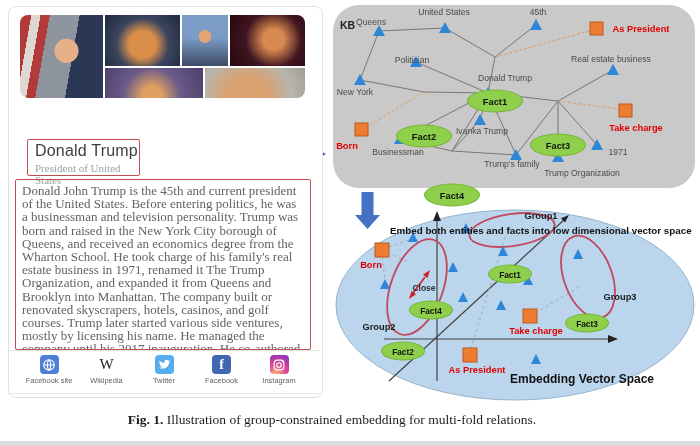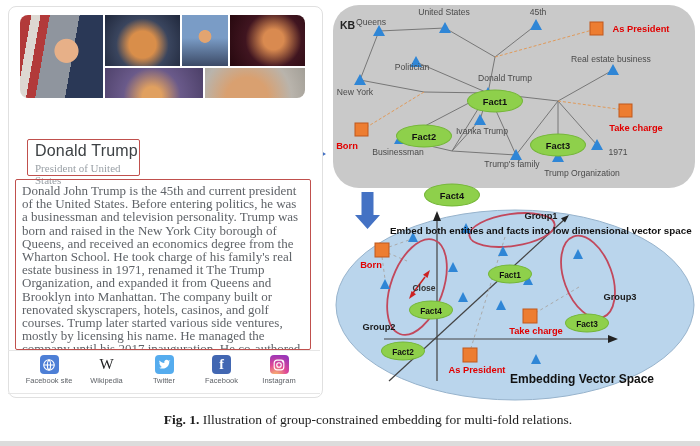--- a/index.html
+++ b/index.html
@@ -32,21 +32,21 @@
   .ent{font-size:8.6px;color:#4a4a4a;}
   .rl{font-size:9.3px;color:#e10000;font-weight:bold;}
   .fact{background:#8ed04b;border:1px solid #74b637;border-radius:50%;font-weight:bold;color:#111;
         display:flex;align-items:center;justify-content:center;margin-top:44px;}
   .fact.kb{width:54px;height:21px;font-size:9.3px;}
   .fact.em{width:42px;height:17px;font-size:8.3px;}
   .grp{font-weight:bold;color:#1a1a1a;font-size:9.3px;}
   .flowlbl{position:absolute;font-weight:bold;color:#111;font-size:9.8px;white-space:nowrap;}
   .kbtag{position:absolute;left:340px;top:19px;font-weight:bold;font-size:10.5px;color:#222;}
   .caption{position:absolute;left:0;top:412px;width:664px;text-align:center;
-           font-family:"Liberation Serif",serif;font-size:13.5px;color:#1c1c1c;padding-left:36px;}
+           font-family:"Liberation Serif",serif;font-size:13.5px;color:#1c1c1c;}
   .botbar{position:absolute;left:0;top:441px;width:700px;height:5px;background:#dcdcdc;}
 </style>
 </head>
 <body>
 
 <div id="fig">
 
   <svg class="abs" style="left:0;top:0" width="700" height="446">
 
     <rect x="333" y="5" width="362" height="183" rx="26" fill="#c9c9c9"></rect>
@@ -223,21 +223,21 @@
     </div>
   </div>
 
   <div class="flowlbl" style="left:390px;top:193px;margin-top:32px;">Embed both entities and facts into low dimensional vector space</div>
 
   <div class="kbtag">KB</div>
   <span class="ctr ent" style="left:371px;top:22px;">Queens</span>
   <span class="ctr ent" style="left:444px;top:12px;">United States</span>
   <span class="ctr ent" style="left:538px;top:12px;">45th</span>
   <span class="ctr rl" style="left:641px;top:29px;">As President</span>
-  <span class="ctr ent" style="left:412px;top:67px;">Politician</span>
+  <span class="ctr ent" style="left:412px;top:60px;">Politician</span>
   <span class="ctr ent" style="left:611px;top:59px;">Real estate business</span>
   <span class="ctr ent" style="left:505px;top:78px;">Donald Trump</span>
   <span class="ctr ent" style="left:355px;top:92px;">New York</span>
   <span class="ctr rl" style="left:347px;top:146px;">Born</span>
   <span class="ctr ent" style="left:398px;top:152px;">Businessman</span>
   <span class="ctr ent" style="left:482px;top:131px;">Ivanka Trump</span>
   <span class="ctr ent" style="left:512px;top:164px;">Trump's family</span>
   <span class="ctr ent" style="left:582px;top:173px;">Trump Organization</span>
   <span class="ctr ent" style="left:618px;top:152px;">1971</span>
   <span class="ctr rl" style="left:636px;top:128px;">Take charge</span>

